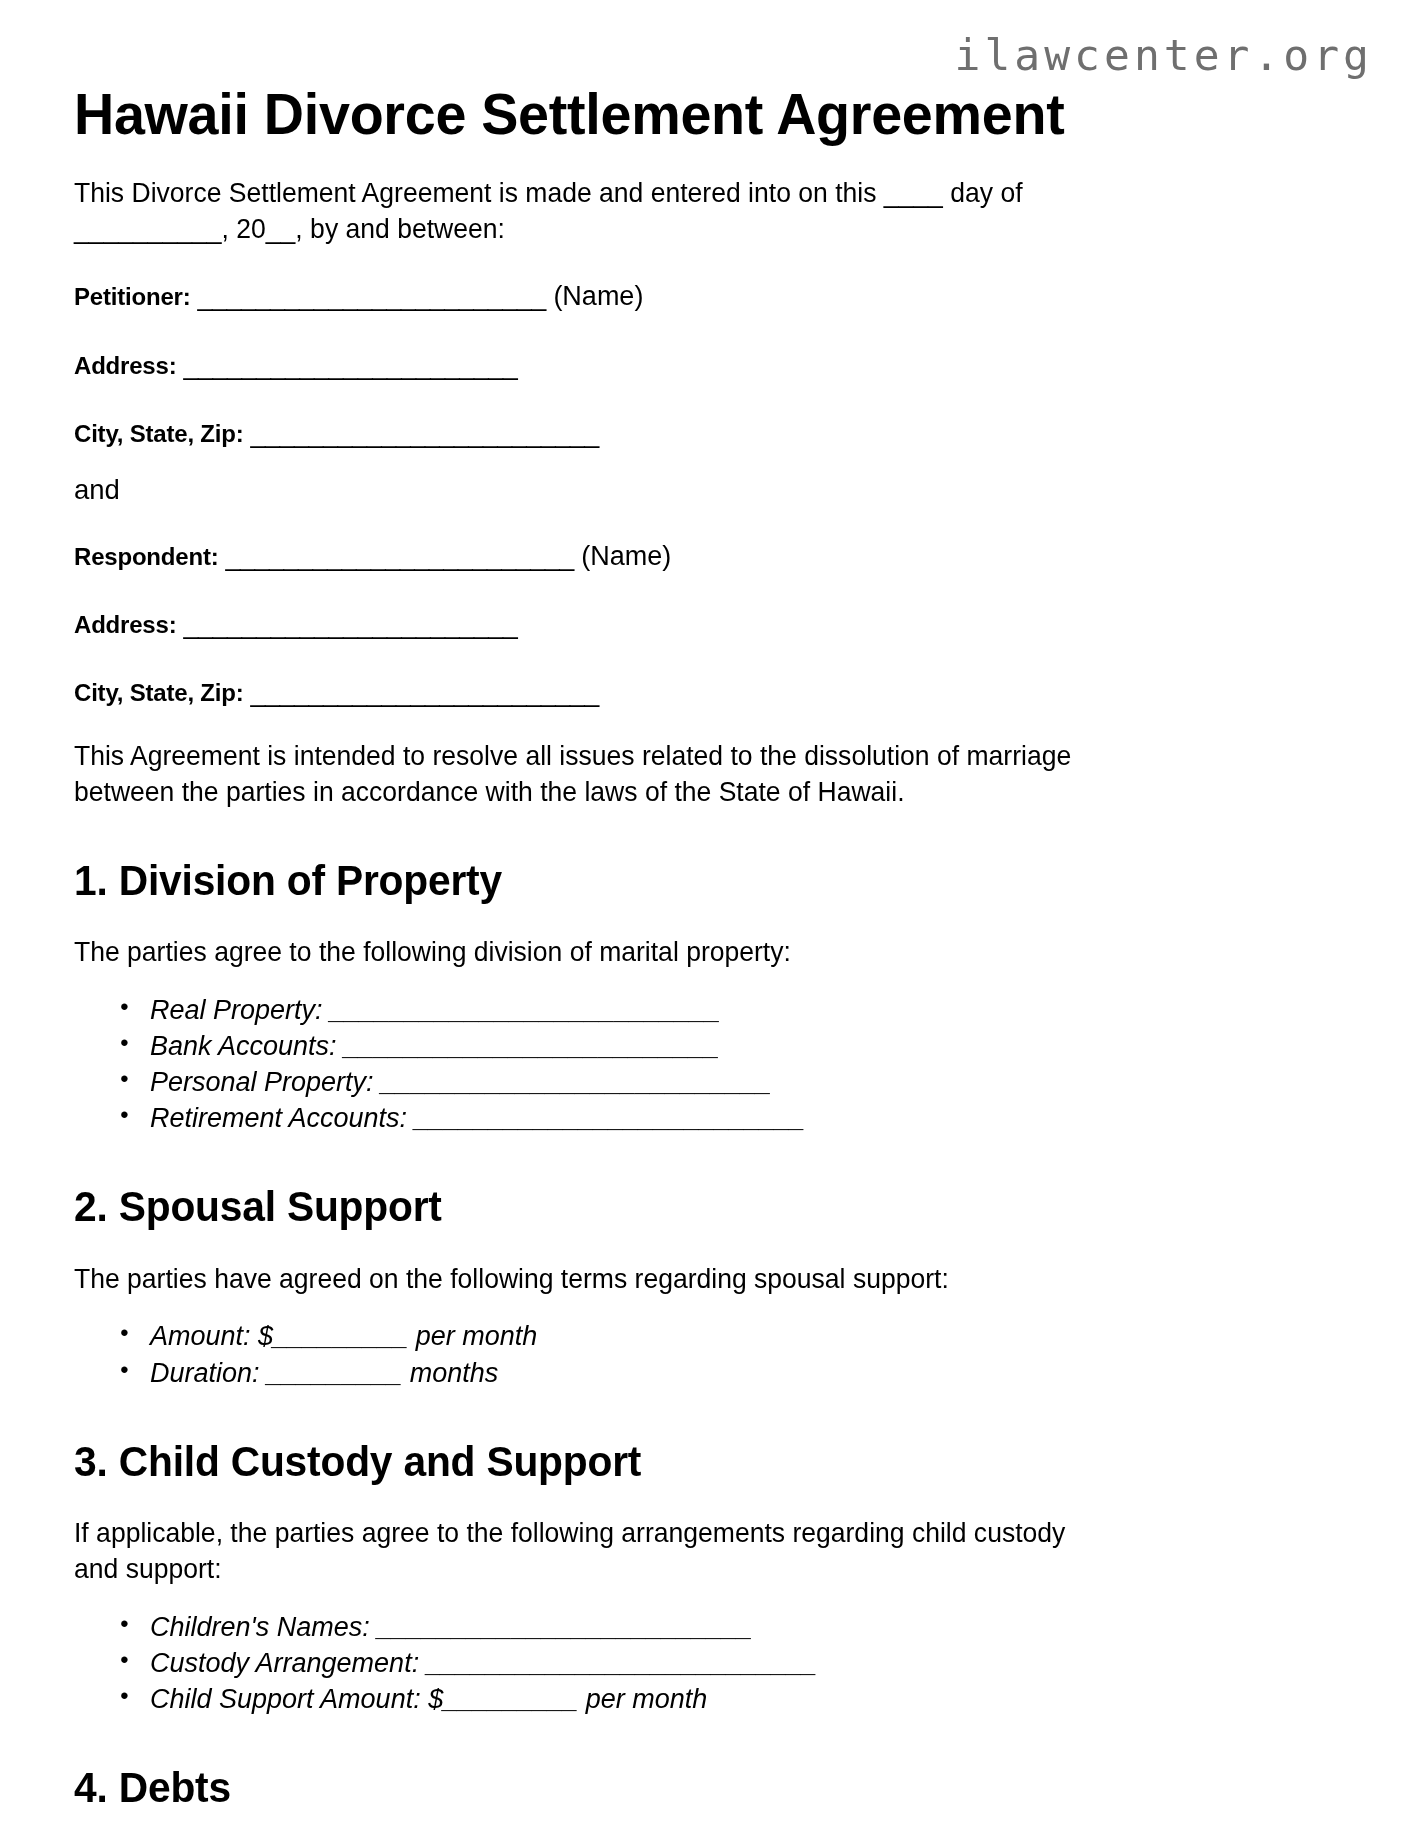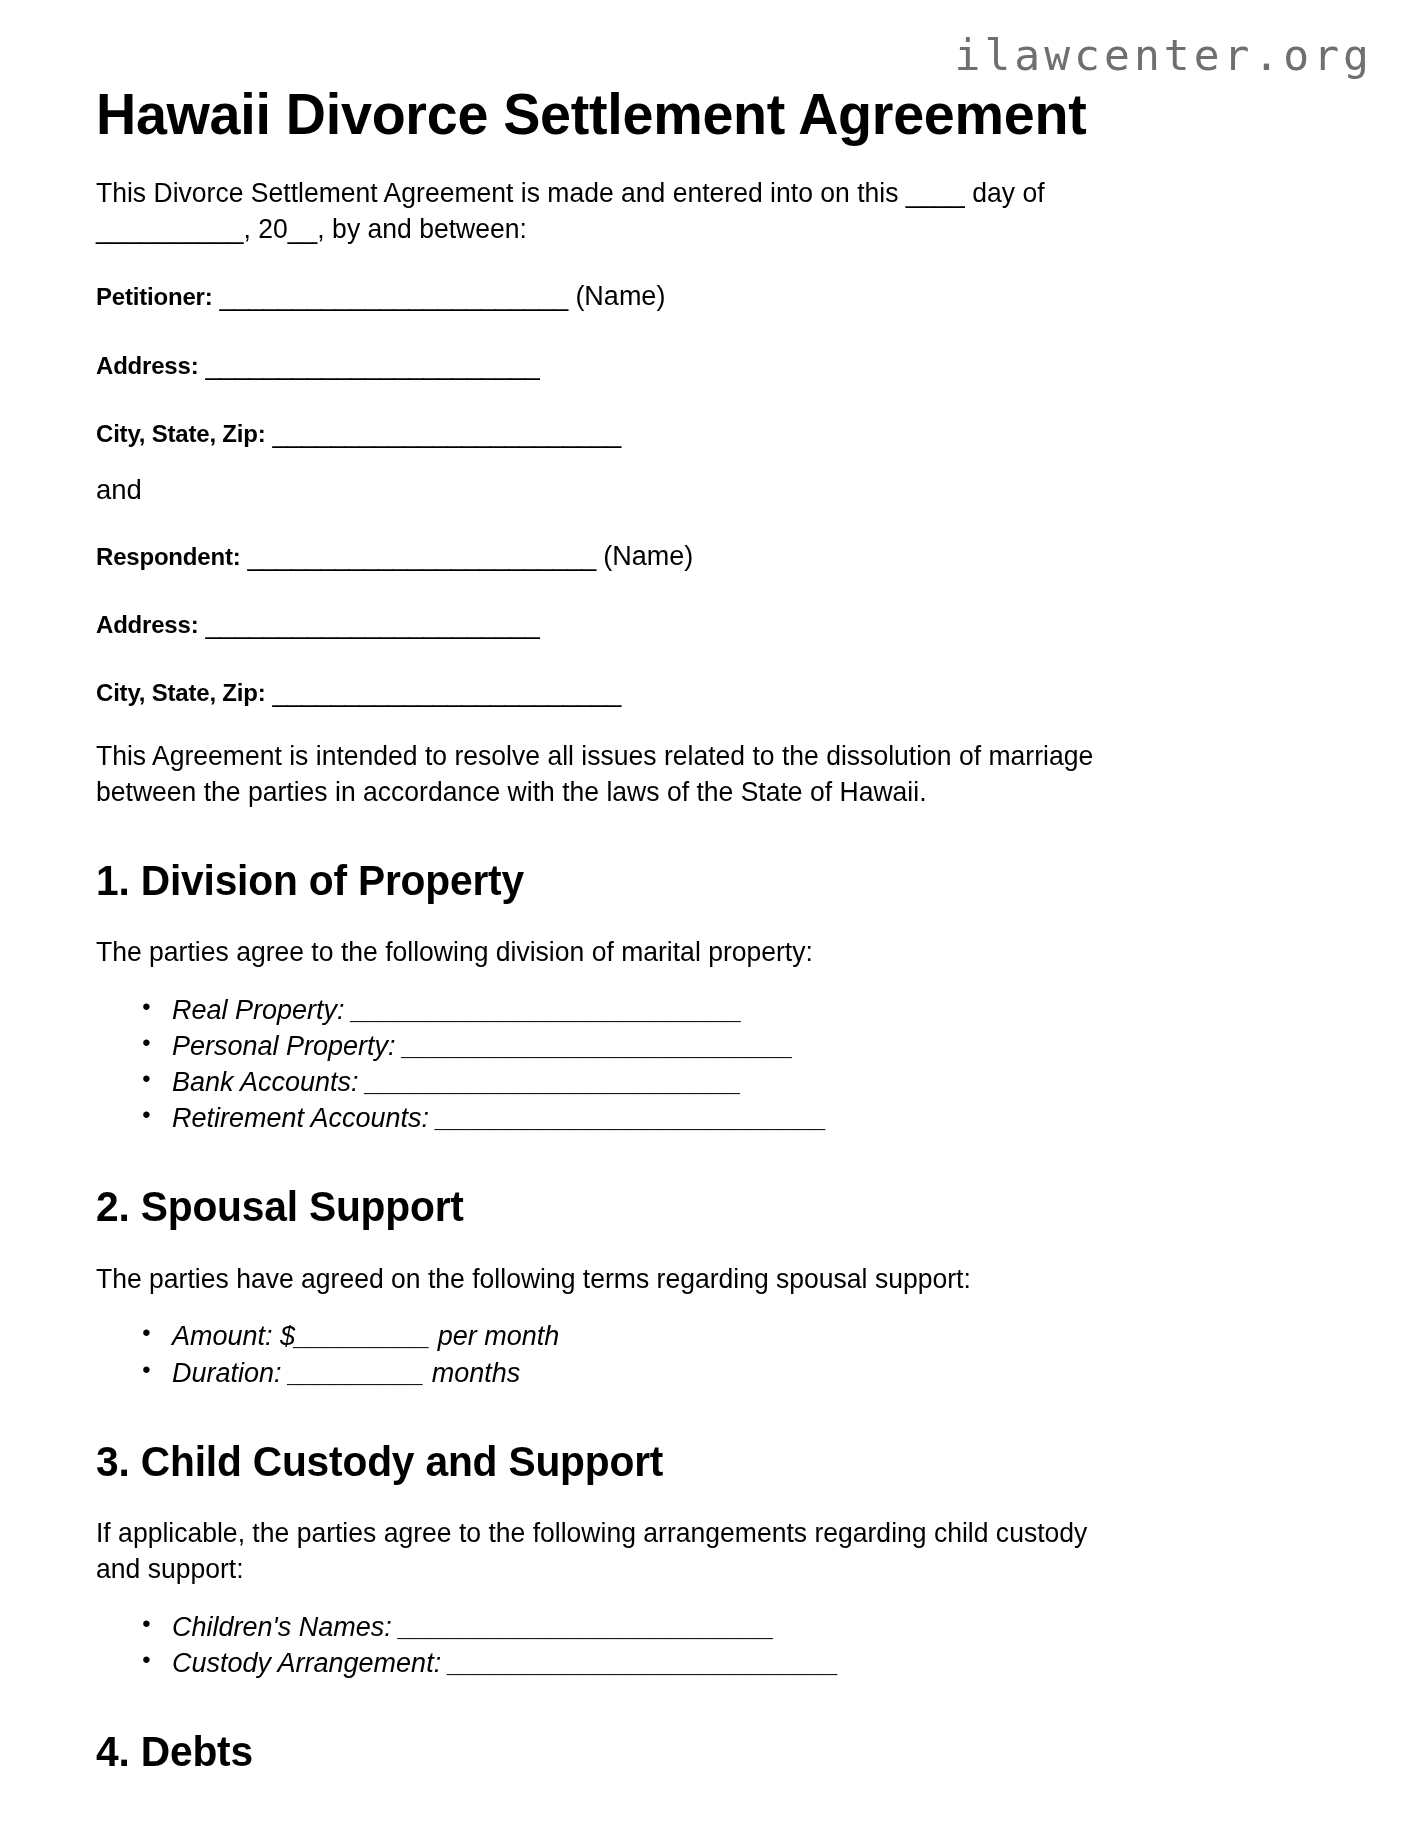--- a/index.html
+++ b/index.html
@@ -13,21 +13,21 @@
     position: relative;
     font-family: "Liberation Sans", "DejaVu Sans", sans-serif;
     color: #000000;
     overflow: hidden;
   }
   .page {
     position: relative;
     width: 1411px;
     height: 1826px;
     box-sizing: border-box;
-    padding: 0 72px 0 96px;
+    padding: 0 72px 0 74px;
   }
   .watermark {
     position: absolute;
     top: 34px;
     right: 38px;
     font-family: "DejaVu Sans Mono", "Liberation Mono", monospace;
     font-size: 43px;
     letter-spacing: 4px;
     color: #6f6f6f;
     white-space: nowrap;
@@ -139,34 +139,35 @@
   <p class="field-line">
     <span class="lbl">City, State, Zip:</span><span class="blank"> ________________________</span>
   </p>
 
   <p class="body-text tight">This Agreement is intended to resolve all issues related to the dissolution of marriage between the parties in accordance with the laws of the State of Hawaii.</p>
 
   <h2 class="sec-title">1. Division of Property</h2>
   <p class="body-text">The parties agree to the following division of marital property:</p>
   <ul class="field-list">
     <li>Real Property: __________________________</li>
+    <li>Bank Accounts: _________________________</li>
     <li>Personal Property: __________________________</li>
-    <li>Bank Accounts: _________________________</li>
     <li>Retirement Accounts: __________________________</li>
   </ul>
 
   <h2 class="sec-title">2. Spousal Support</h2>
   <p class="body-text">The parties have agreed on the following terms regarding spousal support:</p>
   <ul class="field-list">
     <li>Amount: $_________ per month</li>
     <li>Duration: _________ months</li>
   </ul>
 
   <h2 class="sec-title">3. Child Custody and Support</h2>
   <p class="body-text tight">If applicable, the parties agree to the following arrangements regarding child custody and support:</p>
   <ul class="field-list">
     <li>Children's Names: _________________________</li>
     <li>Custody Arrangement: __________________________</li>
+    <li>Child Support Amount: $_________ per month</li>
   </ul>
 
   <h2 class="sec-title">4. Debts</h2>
 
 </div>
 
 </body></html>

